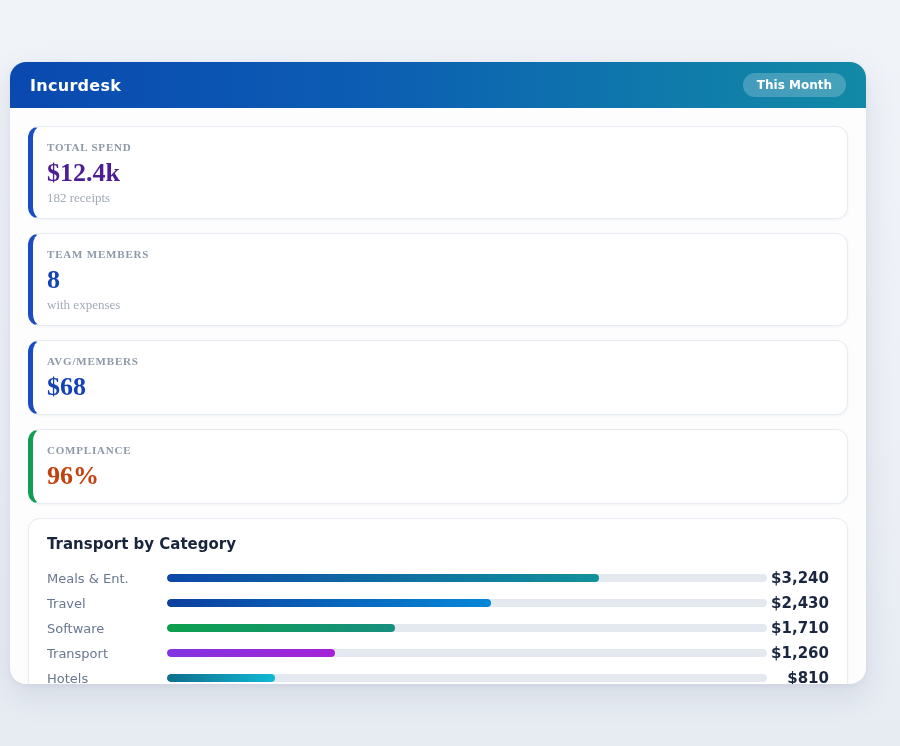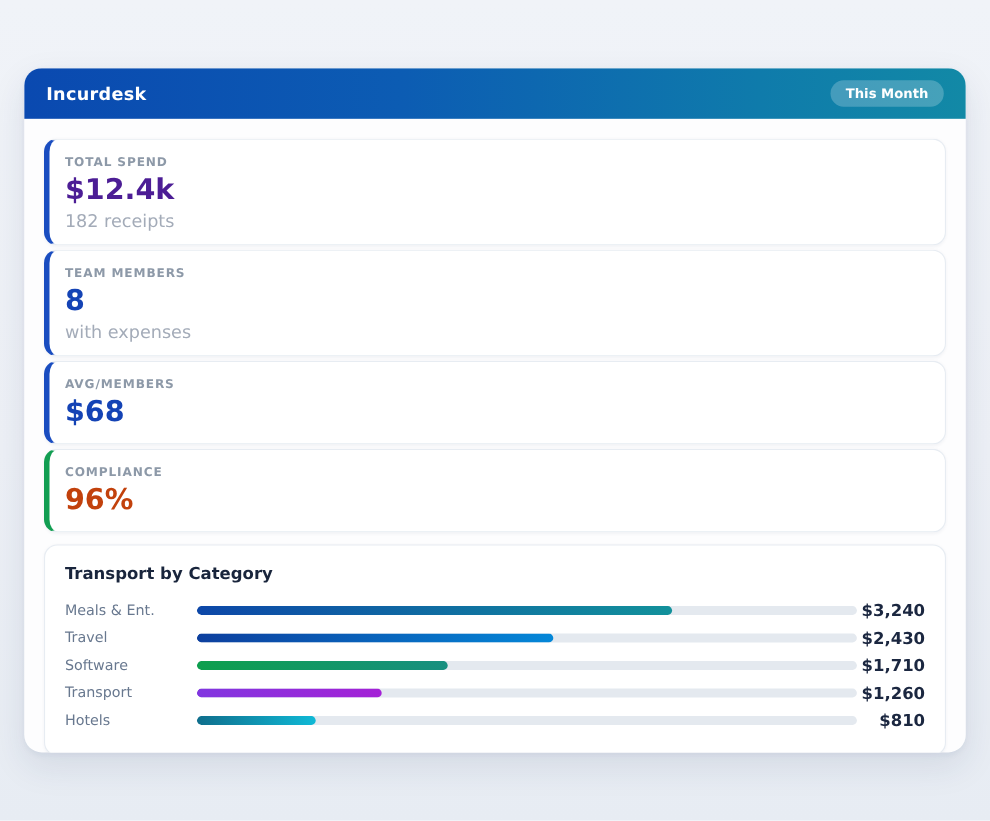--- a/index.html
+++ b/index.html
@@ -4,21 +4,21 @@
 <style>
   * { margin: 0; padding: 0; box-sizing: border-box; }
   html, body { width: 900px; height: 746px; }
   body {
     font-family: "DejaVu Sans", "Liberation Sans", sans-serif;
     background: linear-gradient(180deg, #f0f3f8 0%, #edf0f6 55%, #e7ecf3 100%);
     overflow: hidden;
   }
   .app-card {
     position: absolute;
-    left: 22px; top: 62px;
+    left: 10px; top: 62px;
     width: 856px; height: 622px;
     background: #fdfdfe;
     border-radius: 16px;
     box-shadow: 0 12px 32px rgba(25, 45, 90, 0.10), 0 2px 6px rgba(25,45,90,0.05);
     overflow: hidden;
   }
   .app-header {
     height: 46px;
     background: linear-gradient(90deg, #0a49b0 0%, #0c5cb3 40%, #0f7bab 78%, #1289a6 100%);
     display: flex;
@@ -44,37 +44,38 @@
     font-family: inherit;
   }
   .content { padding: 18px; }
   .stat-card {
     background: #ffffff;
     border: 1px solid #e7ecf2;
     border-left-width: 5px;
     border-left-style: solid;
     border-radius: 12px;
     padding: 14px 18px 12px 14px;
-    margin-bottom: 4px;
+    margin-bottom: 14px;
     box-shadow: 0 1px 3px rgba(20,40,80,0.05);
+    font-family: Liberation Serif, serif;
   }
   .stat-label {
     font-size: 11px;
     font-weight: bold;
     letter-spacing: 0.8px;
     color: #8d99a8;
     margin-bottom: 5px;
   }
   .stat-value {
     font-size: 26px;
     font-weight: bold;
     line-height: 1.15;
   }
   .stat-sub {
-    font-size: 16px;
+    font-size: 13px;
     color: #a3abb8;
     margin-top: 2px;
   }
   .spend-card {
     background: #ffffff;
     border: 1px solid #e7ecf2;
     border-radius: 12px;
     padding: 16px 18px 18px 18px;
     margin-top: 11px;
     box-shadow: 0 1px 3px rgba(20,40,80,0.05);

